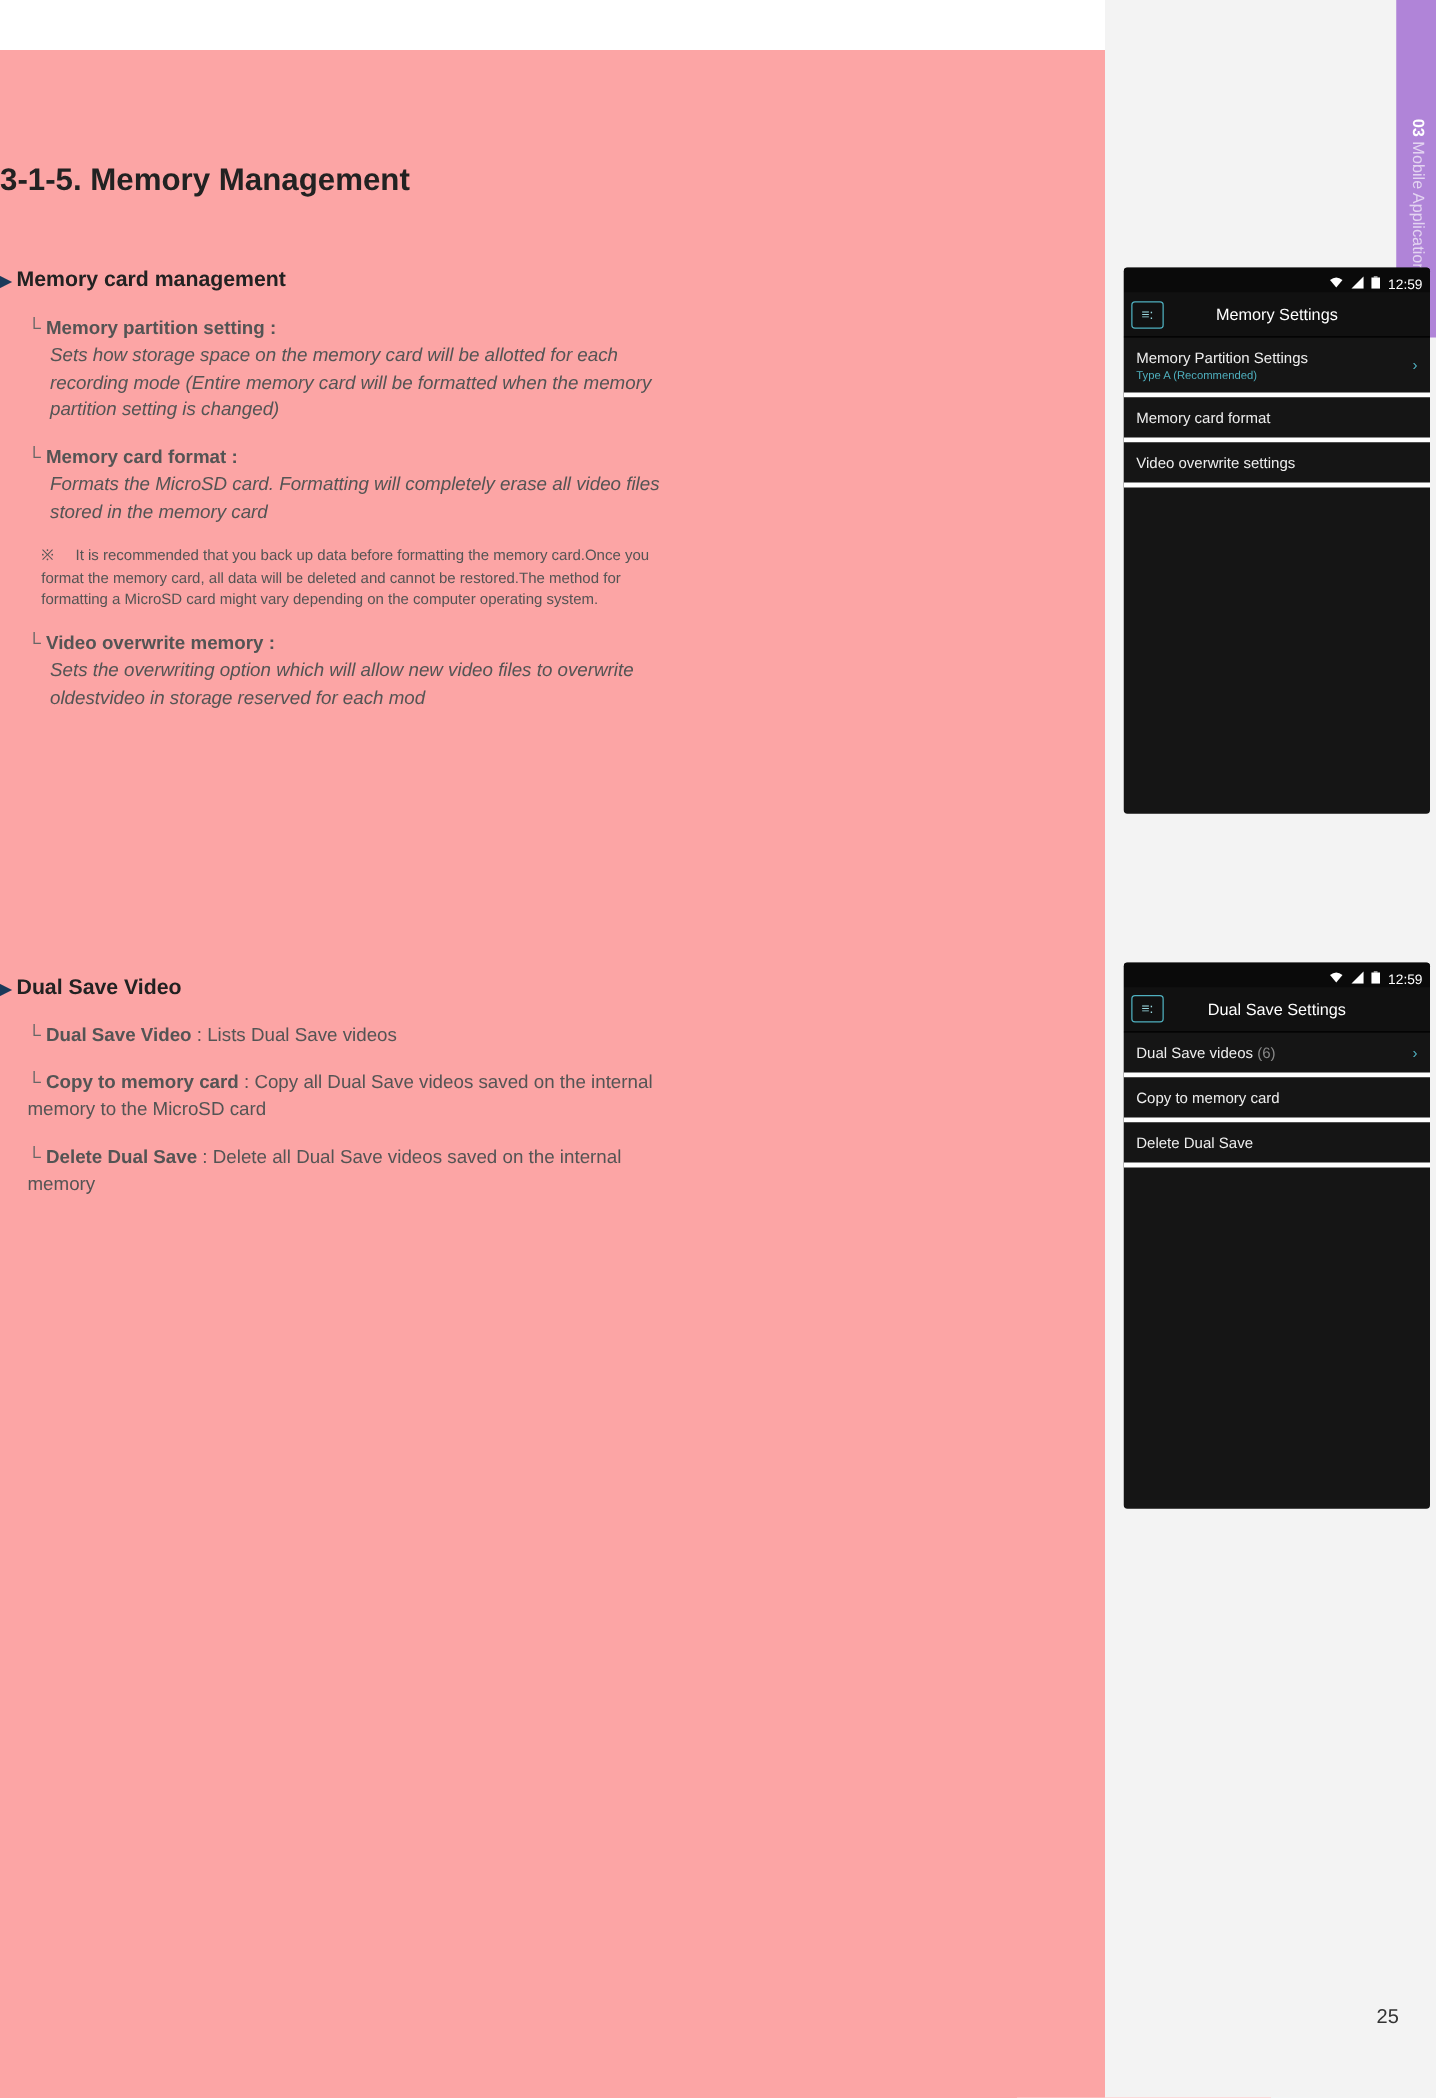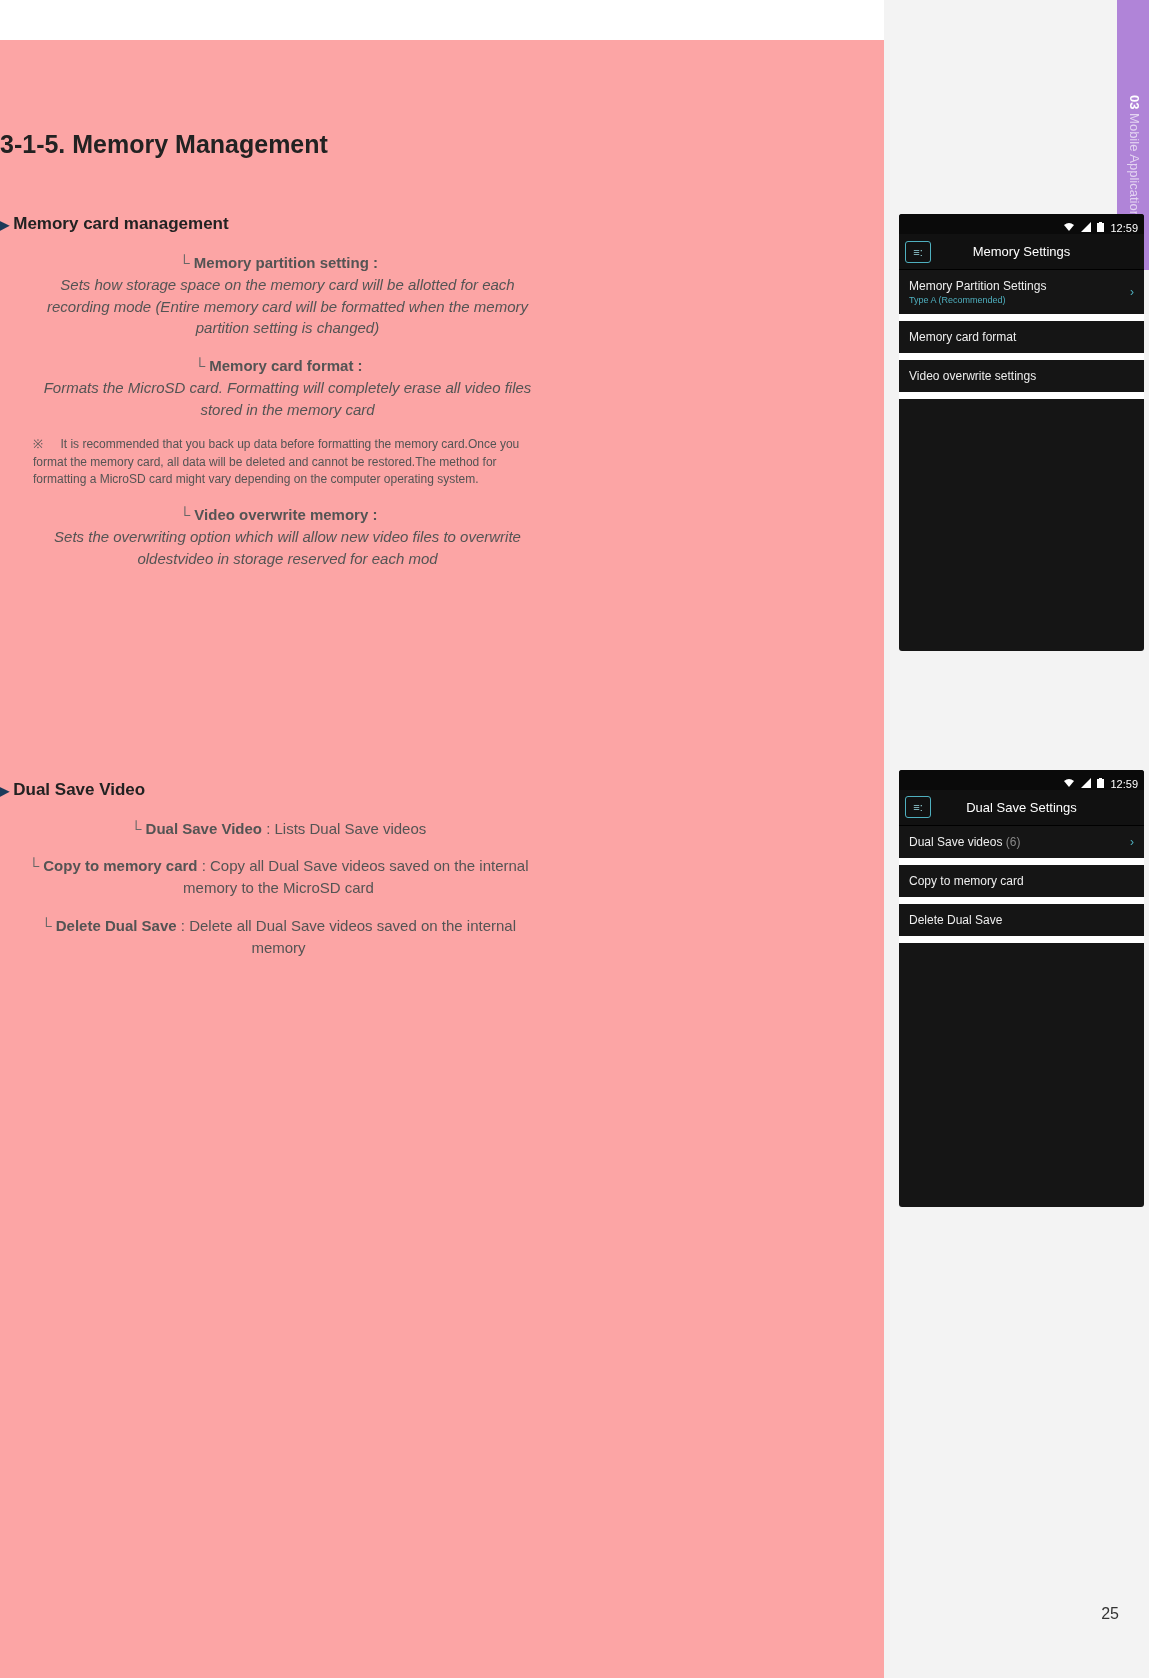--- a/index.html
+++ b/index.html
@@ -73,21 +73,20 @@
     margin-right: 4px;
   }
   .left-col {
     width: 535px;
   }
   .item {
     margin: 0 0 16px 22px;
     font-size: 15px;
     line-height: 1.45;
     color: #545454;
-    text-align: center;
   }
   .item .corner {
     color: #666;
     font-weight: 400;
     font-family: "Arial", sans-serif;
   }
   .item .label {
     font-weight: 700;
     color: #545454;
   }
@@ -153,21 +152,21 @@
     position:absolute;
     left:0; right:0;
     text-align:center;
     pointer-events:none;
   }
   .phone-row {
     background: #151515;
     color: #eee;
     font-size: 12px;
     padding: 9px 10px;
-    border-bottom: 7px solid #ffffff;
+    border-bottom: 4px solid #ffffff;
     display: flex;
     justify-content: space-between;
     align-items: center;
   }
   .phone-row .subtitle {
     display:block;
     font-size: 9px;
     color: #4fb0bf;
     margin-top: 2px;
   }

